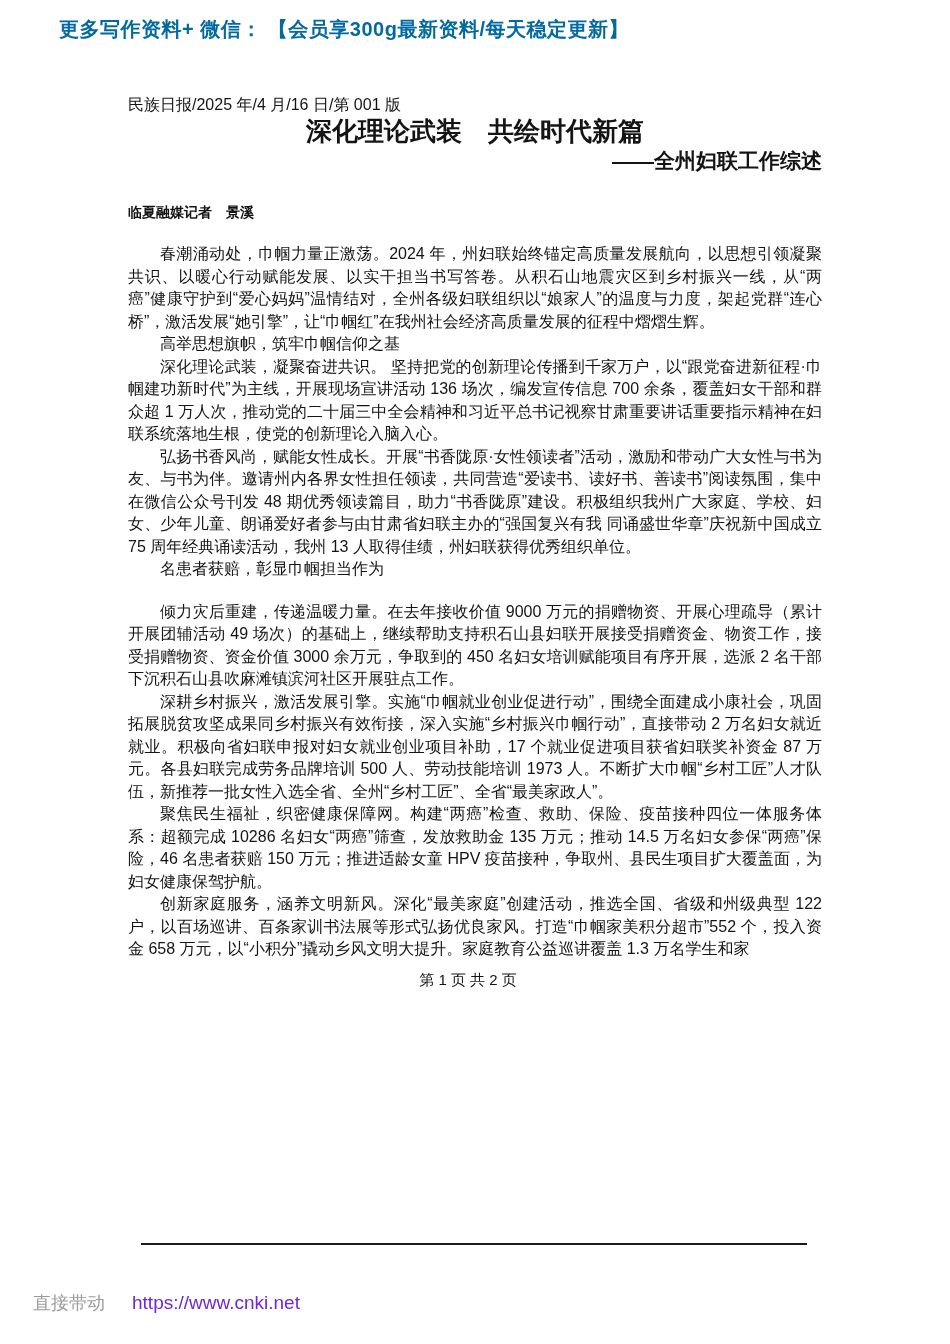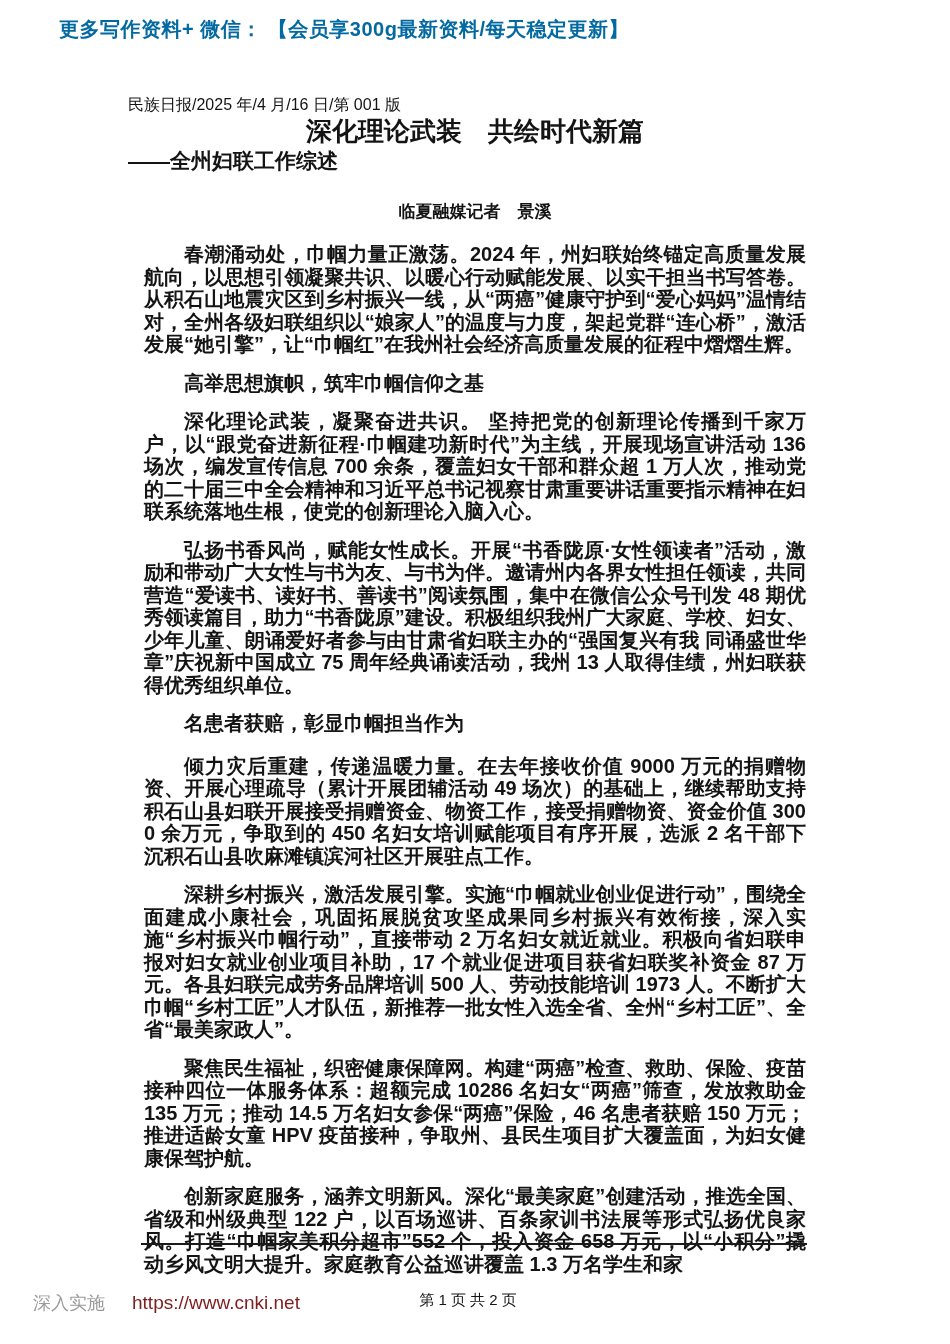--- a/index.html
+++ b/index.html
@@ -33,41 +33,40 @@
   }
   .title {
     margin: 2px 0 0 0;
     text-align: center;
     font-size: 26px;
     line-height: 30px;
     font-weight: bold;
   }
   .subtitle {
     margin: 2px 0 0 0;
-    text-align: left;
+    text-align: right;
     font-size: 21px;
     line-height: 26px;
     font-weight: bold;
   }
   .byline {
     margin-top: 28px;
-    text-align: center;
-    font-size: 17px;
+    text-align: left;
+    font-size: 14px;
     line-height: 20px;
     font-weight: bold;
   }
   .body-text { margin-top: 21px; }
   .body-text p {
-    margin: 16px;
-    font-size: 20px;
+    margin: 0;
+    font-size: 16px;
     line-height: 22.5px;
     text-align: justify;
     text-indent: 2em;
     word-break: break-all;
-    font-weight: bold;
   }
   .body-text p.gap-top { margin-top: 20px; }
   .page-footer {
     margin-top: 10px;
     padding-right: 14px;
     text-align: center;
     font-size: 15px;
     line-height: 18px;
   }
   .divider {
@@ -83,21 +82,21 @@
     left: 33px;
     top: 1292px;
     font-size: 18px;
     line-height: 22px;
     color: #9b9b9b;
     white-space: nowrap;
   }
   .watermark .url {
     margin-left: 22px;
     font-size: 19px;
-    color: #7f1d1d;
+    color: #6d28d9;
   }
 </style>
 </head>
 <body>
 
 <div class="promo" style="color: #0369a1;">更多写作资料+ 微信： 【会员享300g最新资料/每天稳定更新】</div>
 
 <div class="article">
 
   <div class="source-line">民族日报/2025 年/4 月/16 日/第 001 版</div>
@@ -119,15 +118,15 @@
     <p>聚焦民生福祉，织密健康保障网。构建“两癌”检查、救助、保险、疫苗接种四位一体服务体系：超额完成 10286 名妇女“两癌”筛查，发放救助金 135 万元；推动 14.5 万名妇女参保“两癌”保险，46 名患者获赔 150 万元；推进适龄女童 HPV 疫苗接种，争取州、县民生项目扩大覆盖面，为妇女健康保驾护航。</p>
     <p>创新家庭服务，涵养文明新风。深化“最美家庭”创建活动，推选全国、省级和州级典型 122 户，以百场巡讲、百条家训书法展等形式弘扬优良家风。打造“巾帼家美积分超市”552 个，投入资金 658 万元，以“小积分”撬动乡风文明大提升。家庭教育公益巡讲覆盖 1.3 万名学生和家</p>
   </div>
 
   <div class="page-footer">第 1 页 共 2 页</div>
 </div>
 
 <div class="divider"></div>
 
 <div class="watermark">
-  <span class="brand">深入实施</span>
+  <span class="brand">直接带动</span>
   <span class="url">https://www.cnki.net</span>
 </div>
 
 </body></html>

